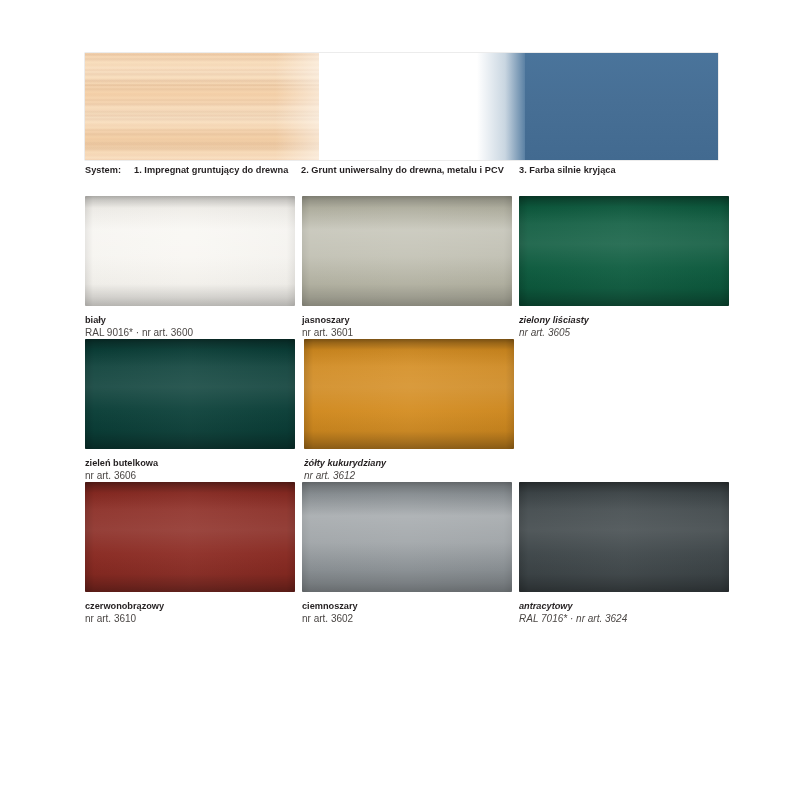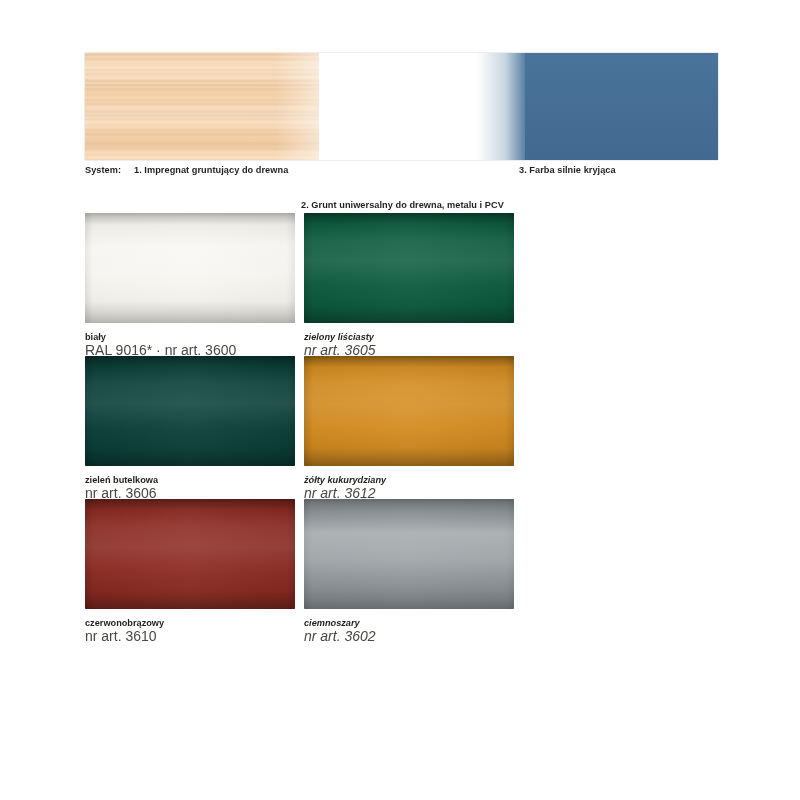--- a/index.html
+++ b/index.html
@@ -98,30 +98,29 @@
     width: 650px;
     height: 14px;
     font-size: 9.2px;
     font-weight: bold;
     letter-spacing: 0.05px;
     color: #231f20;
     white-space: nowrap;
   }
   .system-row .sys-label { position: absolute; left: 0; top: 0; }
   .system-row .sys-1 { position: absolute; left: 49px; top: 0; }
-  .system-row .sys-2 { position: absolute; left: 216px; top: 0; margin-top: 35px; }
+  .system-row .sys-2 { position: absolute; left: 216px; top: 0; }
   .system-row .sys-3 { position: absolute; left: 434px; top: 0; }
 
   
   .grid {
     position: absolute;
     left: 85px;
     top: 196px;
     width: 640px;
-    margin-top: 17px;
   }
   .grid-row {
     display: flex;
     height: 143px;
   }
   .cell {
     width: 212px;
     margin-right: 7px;
     position: relative;
   }
@@ -180,21 +179,21 @@
   .cell-name {
     margin-top: 9px;
     font-size: 9.2px;
     font-weight: bold;
     line-height: 11px;
     color: #231f20;
     white-space: nowrap;
   }
   .cell-code {
     margin-top: 2px;
-    font-size: 14px;
+    font-size: 10px;
     font-weight: normal;
     line-height: 10px;
     color: #4b4745;
     white-space: nowrap;
   }
 </style>
 </head>
 <body>
 
 <div class="page">
@@ -218,20 +217,25 @@
 
   <div class="grid">
 
     <div class="grid-row">
       <div class="cell">
         <div class="swatch swatch-light" style="background-color: rgb(247, 245, 240);"></div>
         <div class="cell-name">biały</div>
         <div class="cell-code">RAL 9016* · nr art. 3600</div>
       </div>
       <div class="cell">
+        <div class="swatch swatch-light" style="background-color: rgb(182, 181, 165);"></div>
+        <div class="cell-name">jasnoszary</div>
+        <div class="cell-code">nr art. 3601</div>
+      </div>
+      <div class="cell">
         <div class="swatch" style="background-color: rgb(13, 92, 63);"></div>
         <div class="cell-name">zielony liściasty</div>
         <div class="cell-code">nr art. 3605</div>
       </div>
     </div>
 
 
     <div class="grid-row">
       <div class="cell">
         <div class="swatch" style="background-color: rgb(11, 64, 57);"></div>
@@ -249,16 +253,21 @@
       <div class="cell">
         <div class="swatch" style="background-color: rgb(140, 43, 35);"></div>
         <div class="cell-name">czerwonobrązowy</div>
         <div class="cell-code">nr art. 3610</div>
       </div>
       <div class="cell">
         <div class="swatch swatch-light" style="background-color: rgb(140, 146, 150);"></div>
         <div class="cell-name">ciemnoszary</div>
         <div class="cell-code">nr art. 3602</div>
       </div>
+      <div class="cell">
+        <div class="swatch" style="background-color: rgb(63, 71, 74);"></div>
+        <div class="cell-name">antracytowy</div>
+        <div class="cell-code">RAL 7016* · nr art. 3624</div>
+      </div>
     </div>
 
   </div>
 </div>
 
 </body></html>

